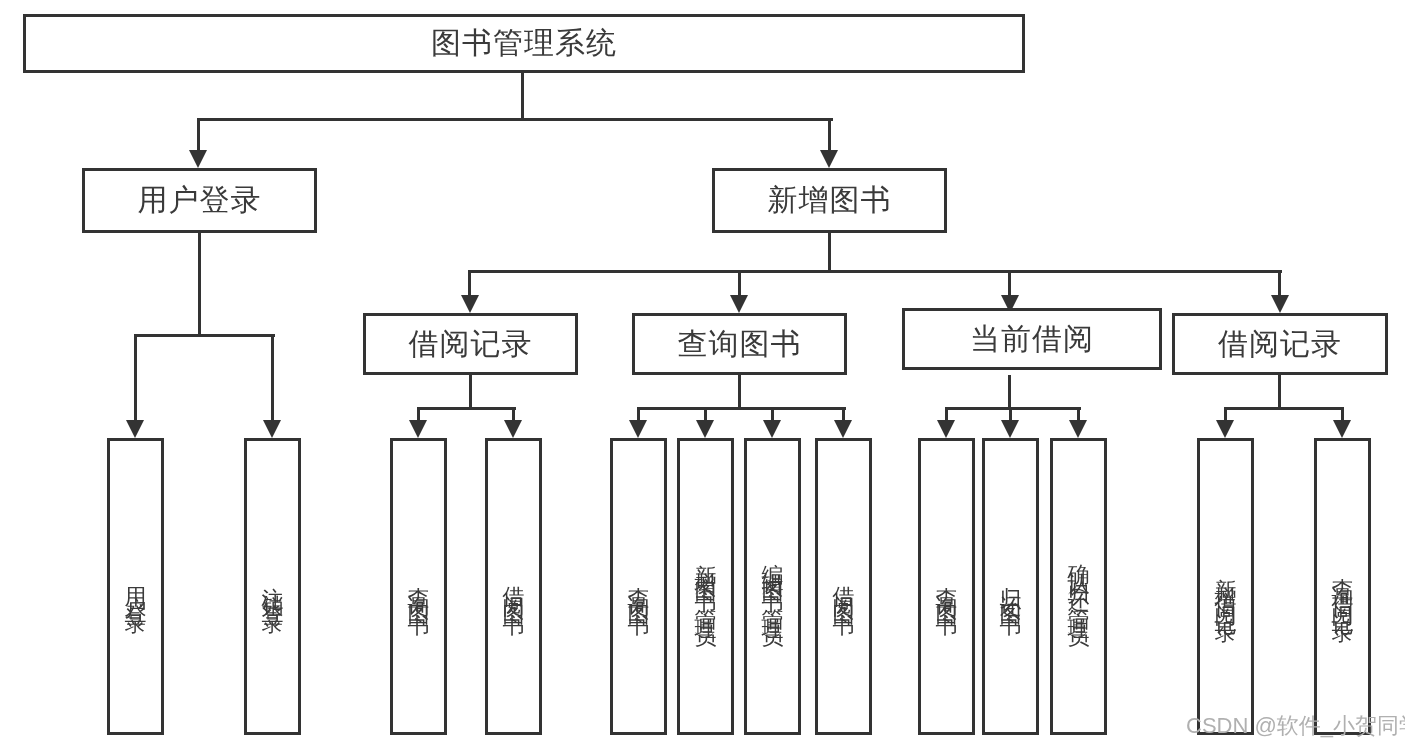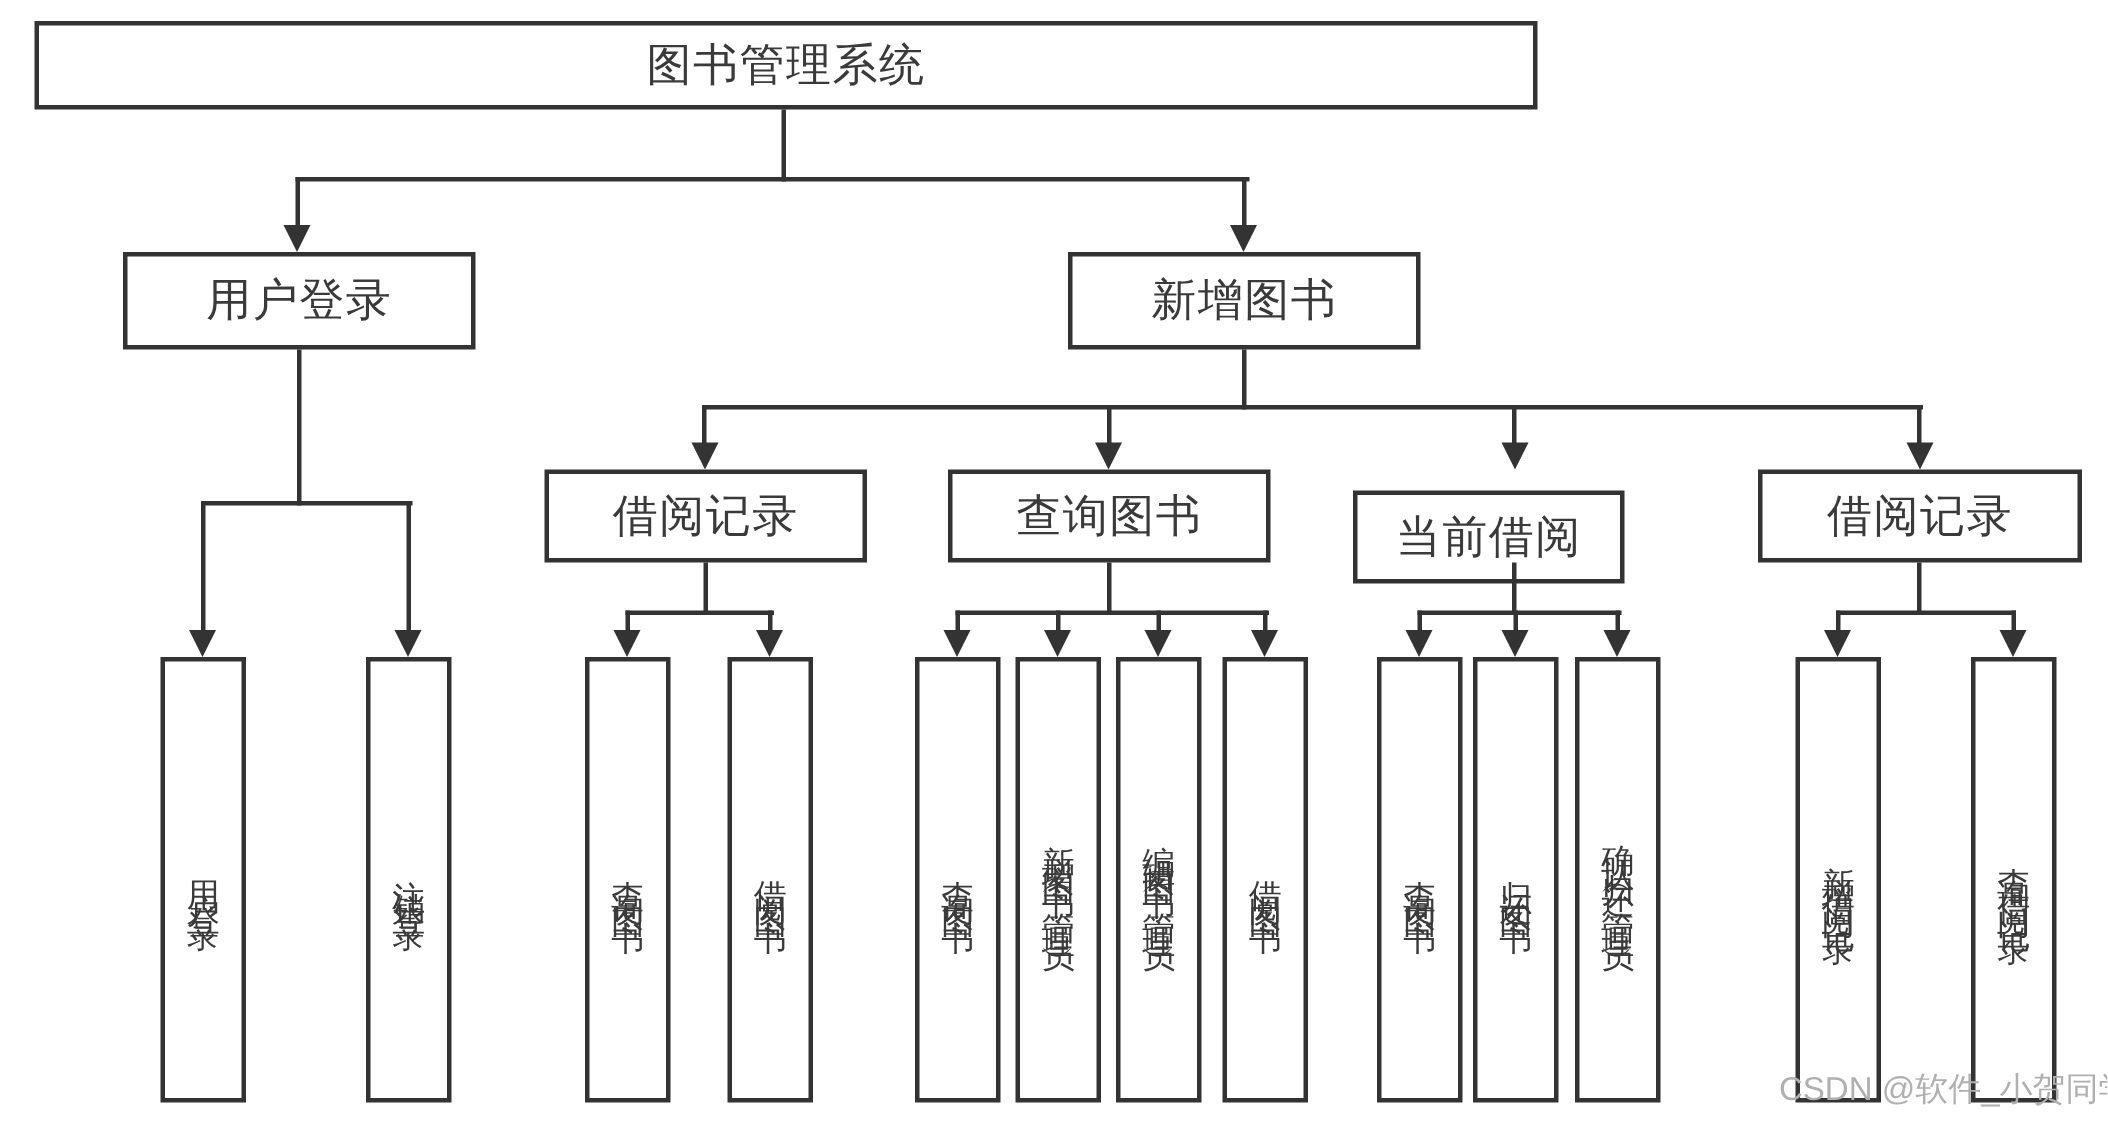--- a/index.html
+++ b/index.html
@@ -97,21 +97,21 @@
     <div class="line" style="left:738px; top:270px; width:3px; height:28px;"></div>
     <div class="arrow" style="left:730px; top:295px;"></div>
     <div class="line" style="left:1008px; top:270px; width:3px; height:28px;"></div>
     <div class="arrow" style="left:1001px; top:295px;"></div>
     <div class="line" style="left:1278px; top:270px; width:3px; height:28px;"></div>
     <div class="arrow" style="left:1271px; top:295px;"></div>
   </div>
 
   <div class="box hbox" style="left:363px; top:313px; width:215px; height:62px;">借阅记录</div>
   <div class="box hbox" style="left:632px; top:313px; width:215px; height:62px;">查询图书</div>
-  <div class="box hbox" style="left:902px; top:327px; width:181px; height:62px;">当前借阅</div>
+  <div class="box hbox" style="left:902px; top:308px; width:260px; height:62px;">当前借阅</div>
   <div class="box hbox" style="left:1172px; top:313px; width:216px; height:62px;">借阅记录</div>
 
   <div>
     <div class="line" style="left:469px; top:375px; width:3px; height:35px;"></div>
     <div class="line" style="left:417px; top:407px; width:99px; height:3px;"></div>
     <div class="line" style="left:417px; top:407px; width:3px; height:17px;"></div>
     <div class="arrow" style="left:409px; top:420px;"></div>
     <div class="line" style="left:512px; top:407px; width:3px; height:17px;"></div>
     <div class="arrow" style="left:504px; top:420px;"></div>
   </div>

